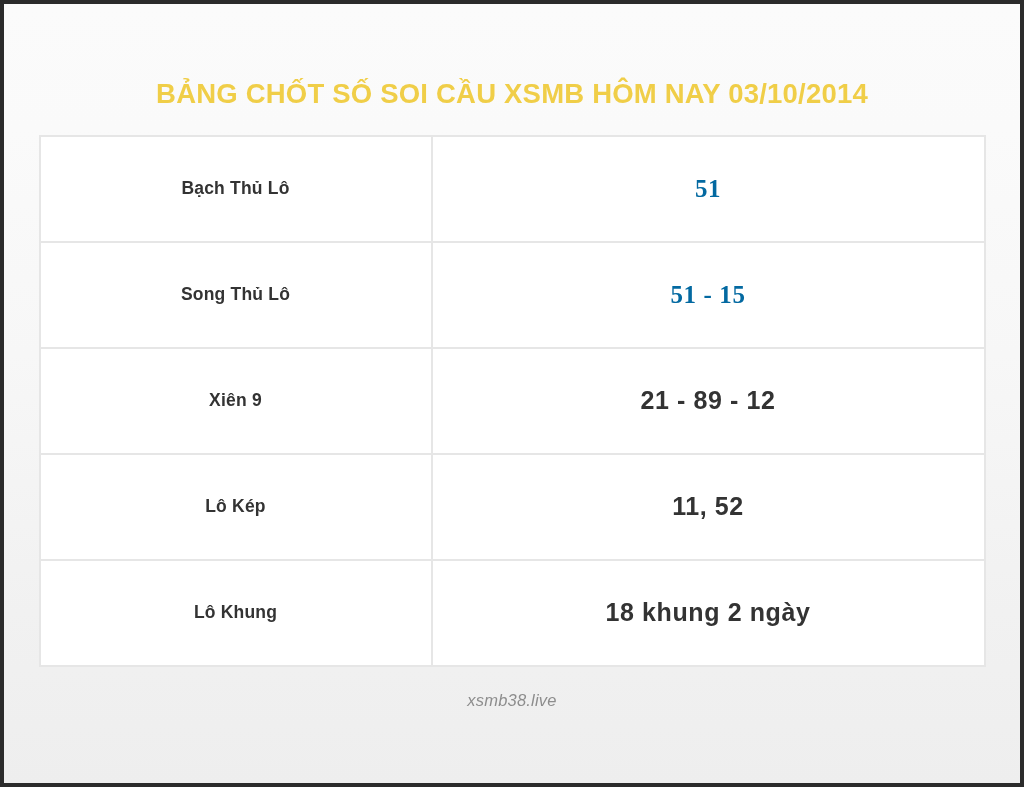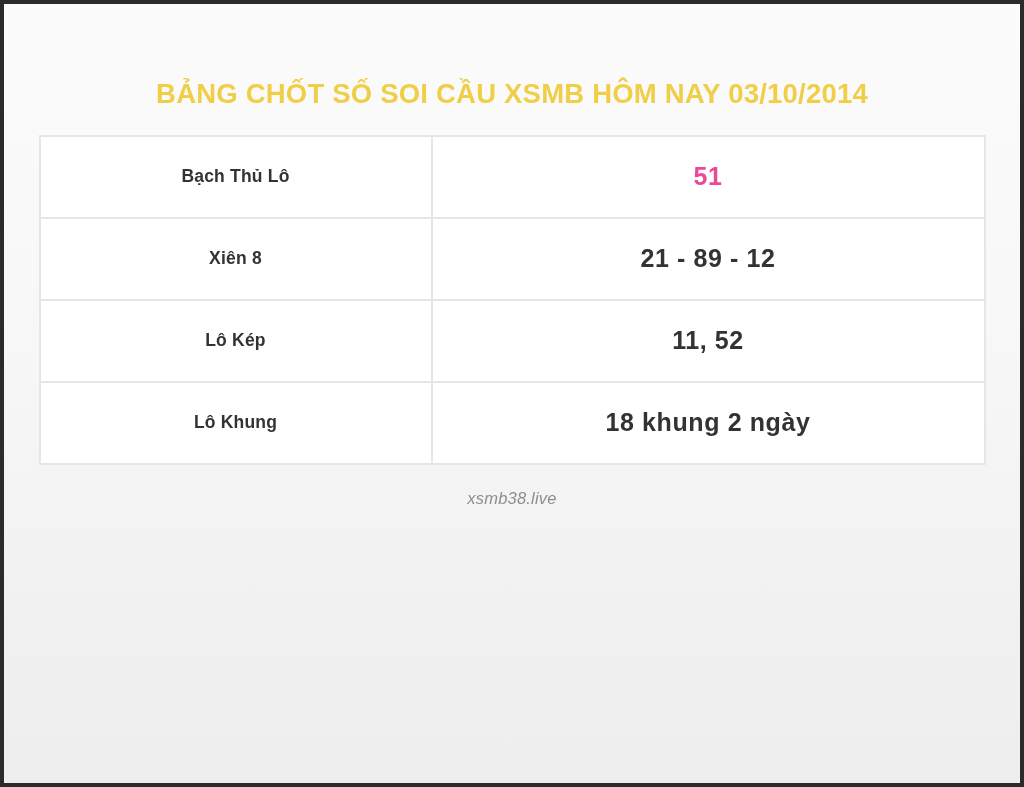--- a/index.html
+++ b/index.html
@@ -55,21 +55,21 @@
   table.soicau {
     width: 100%;
     border-collapse: collapse;
     background: #ffffff;
     table-layout: fixed;
   }
 
   table.soicau td {
     border: 2px solid #e6e6e6;
     height: 72px;
-    padding: 4px 6px;
+    padding: 16px 6px;
     text-align: center;
     vertical-align: middle;
     background: #ffffff;
   }
 
   td.label-cell {
     width: 378px;
     color: #333333;
     font-size: 17.5px;
     font-weight: bold;
@@ -77,21 +77,22 @@
   }
 
   td.value-cell {
     color: #333333;
     font-size: 25px;
     font-weight: bold;
     letter-spacing: 0.6px;
   }
 
   td.value-cell.accent {
-    color: #ec4899;
+    color: #0369a1;
+    font-family: Liberation Serif, serif;
   }
 
   
   .footer {
     margin-top: 24px;
     width: 100%;
     text-align: center;
     color: #8d8d8d;
     font-size: 16.5px;
     font-weight: normal;
@@ -109,24 +110,28 @@
 
     <div class="table-wrap">
       <table class="soicau">
         <tbody>
 
           <tr>
             <td class="label-cell">Bạch Thủ Lô</td>
             <td class="value-cell accent">51</td>
           </tr>
 
+          <tr>
+            <td class="label-cell">Song Thủ Lô</td>
+            <td class="value-cell accent">51 - 15</td>
+          </tr>
 
 
           <tr>
-            <td class="label-cell">Xiên 8</td>
+            <td class="label-cell">Xiên 9</td>
             <td class="value-cell">21 - 89 - 12</td>
           </tr>
 
 
           <tr>
             <td class="label-cell">Lô Kép</td>
             <td class="value-cell">11, 52</td>
           </tr>
 
           <tr>

